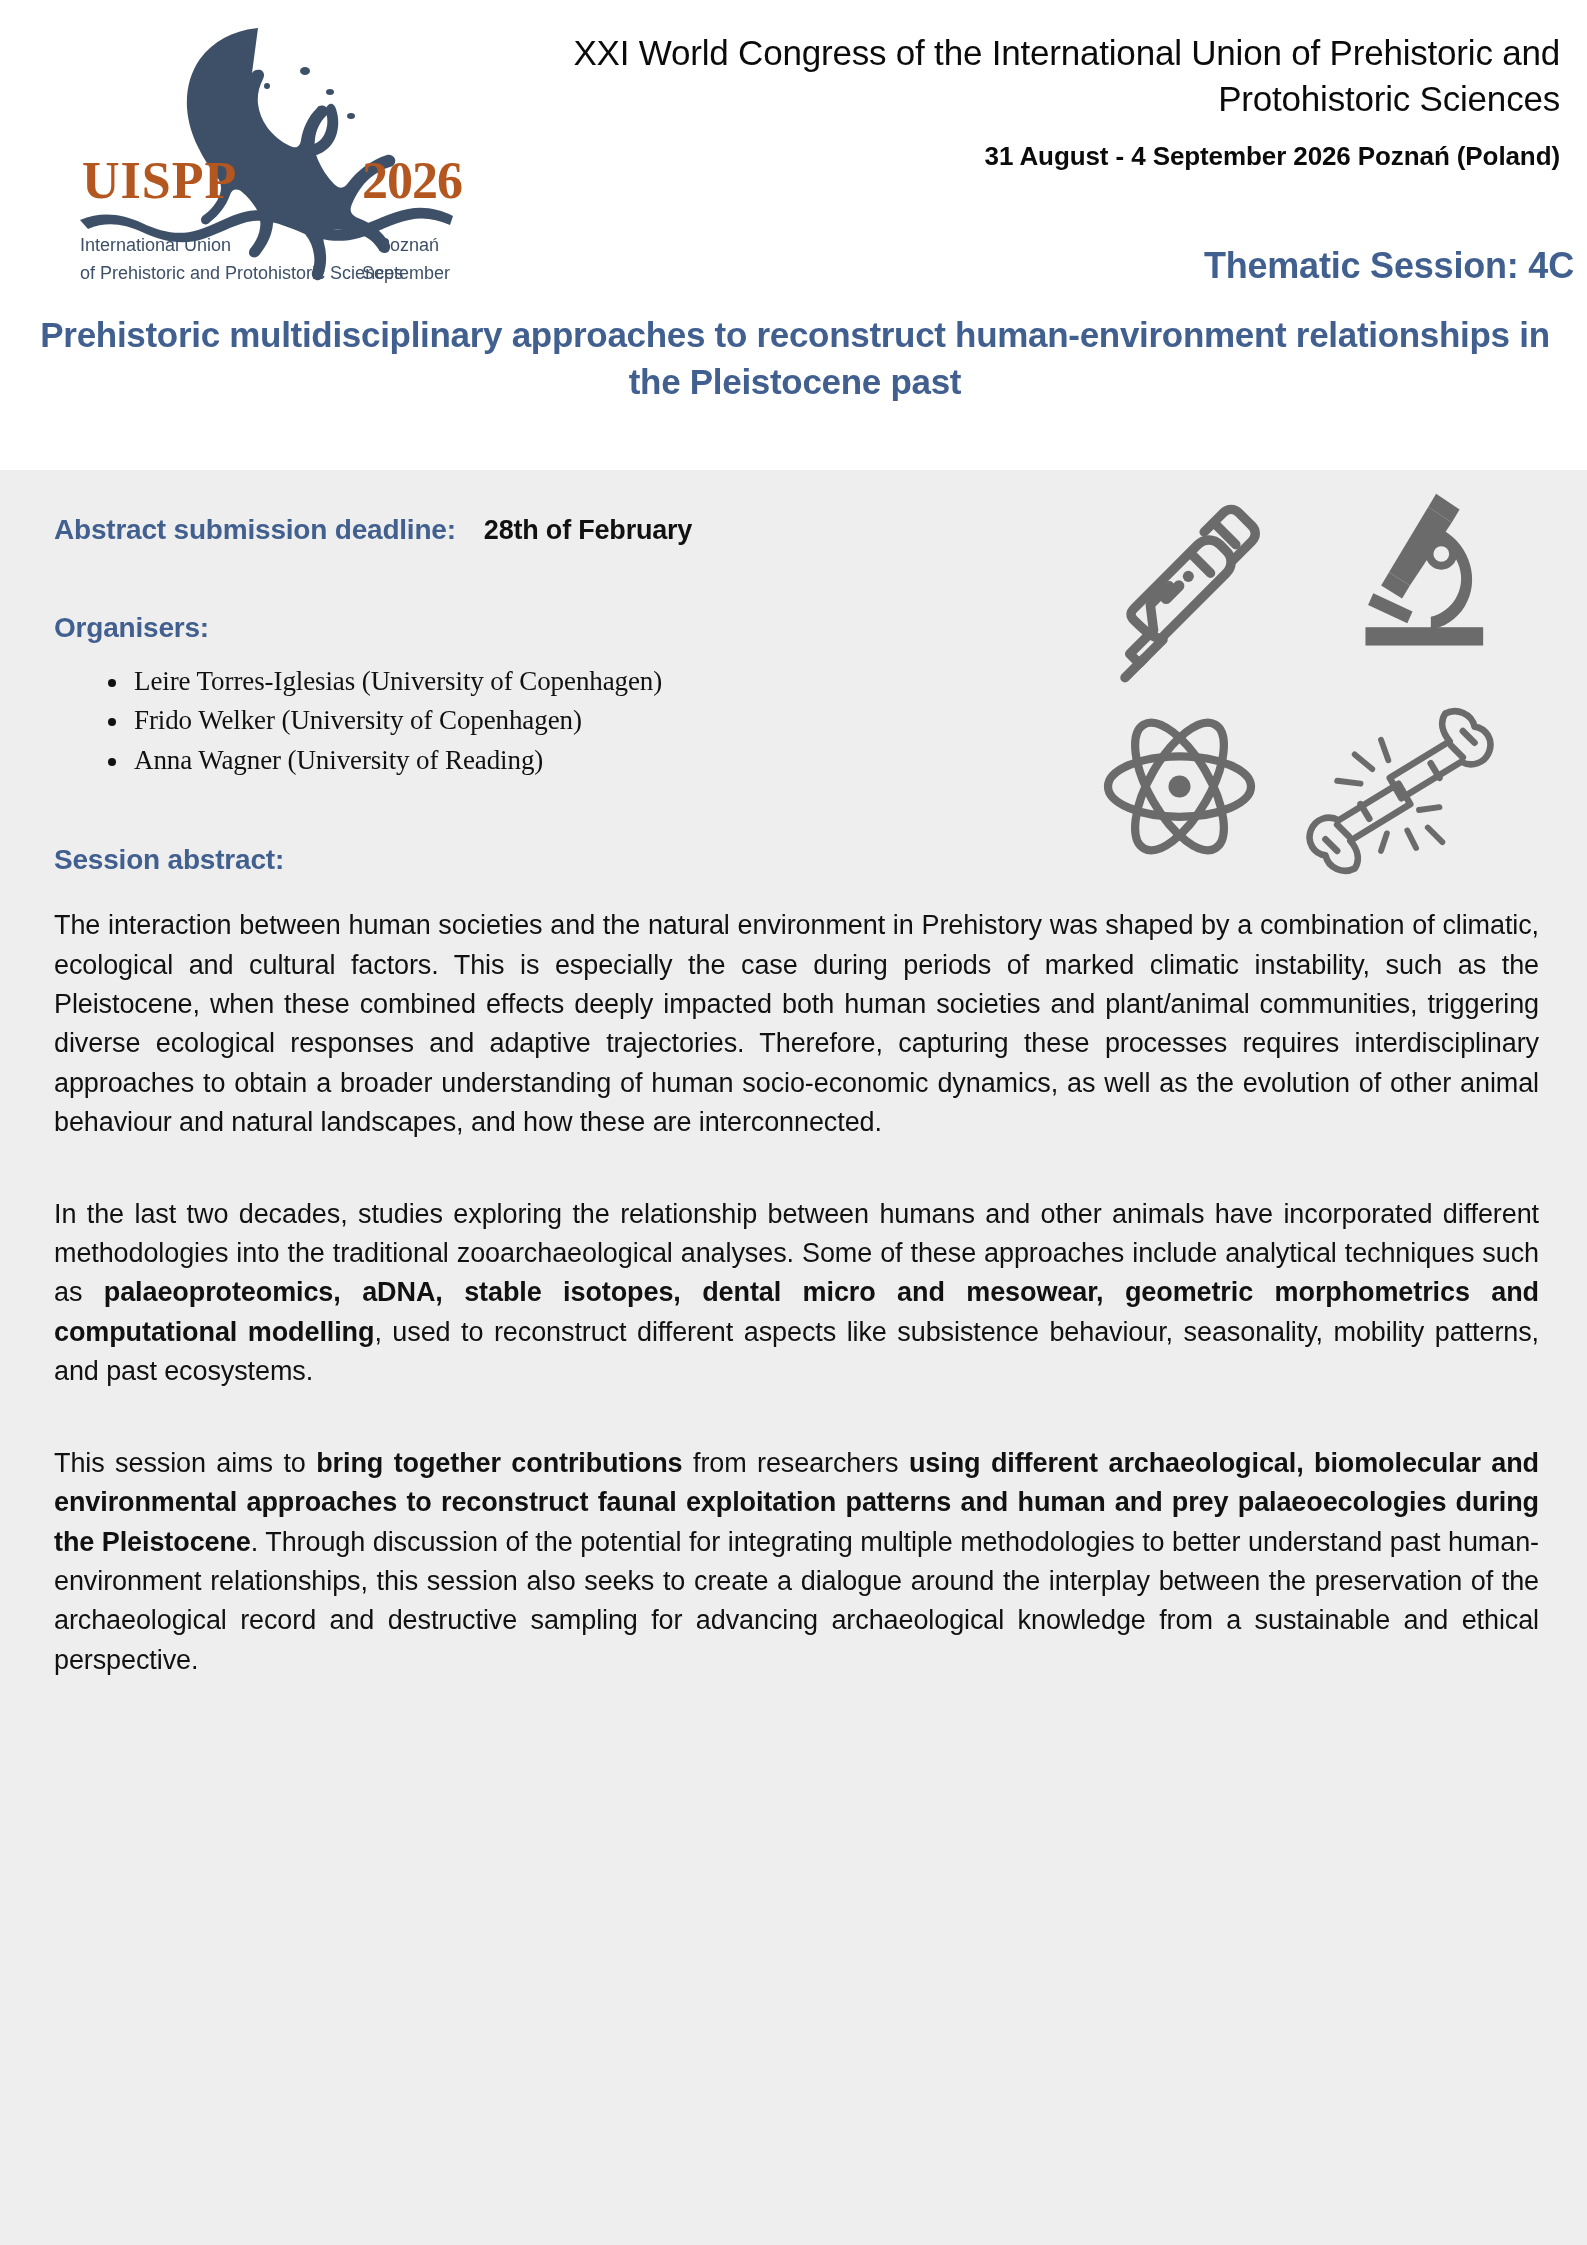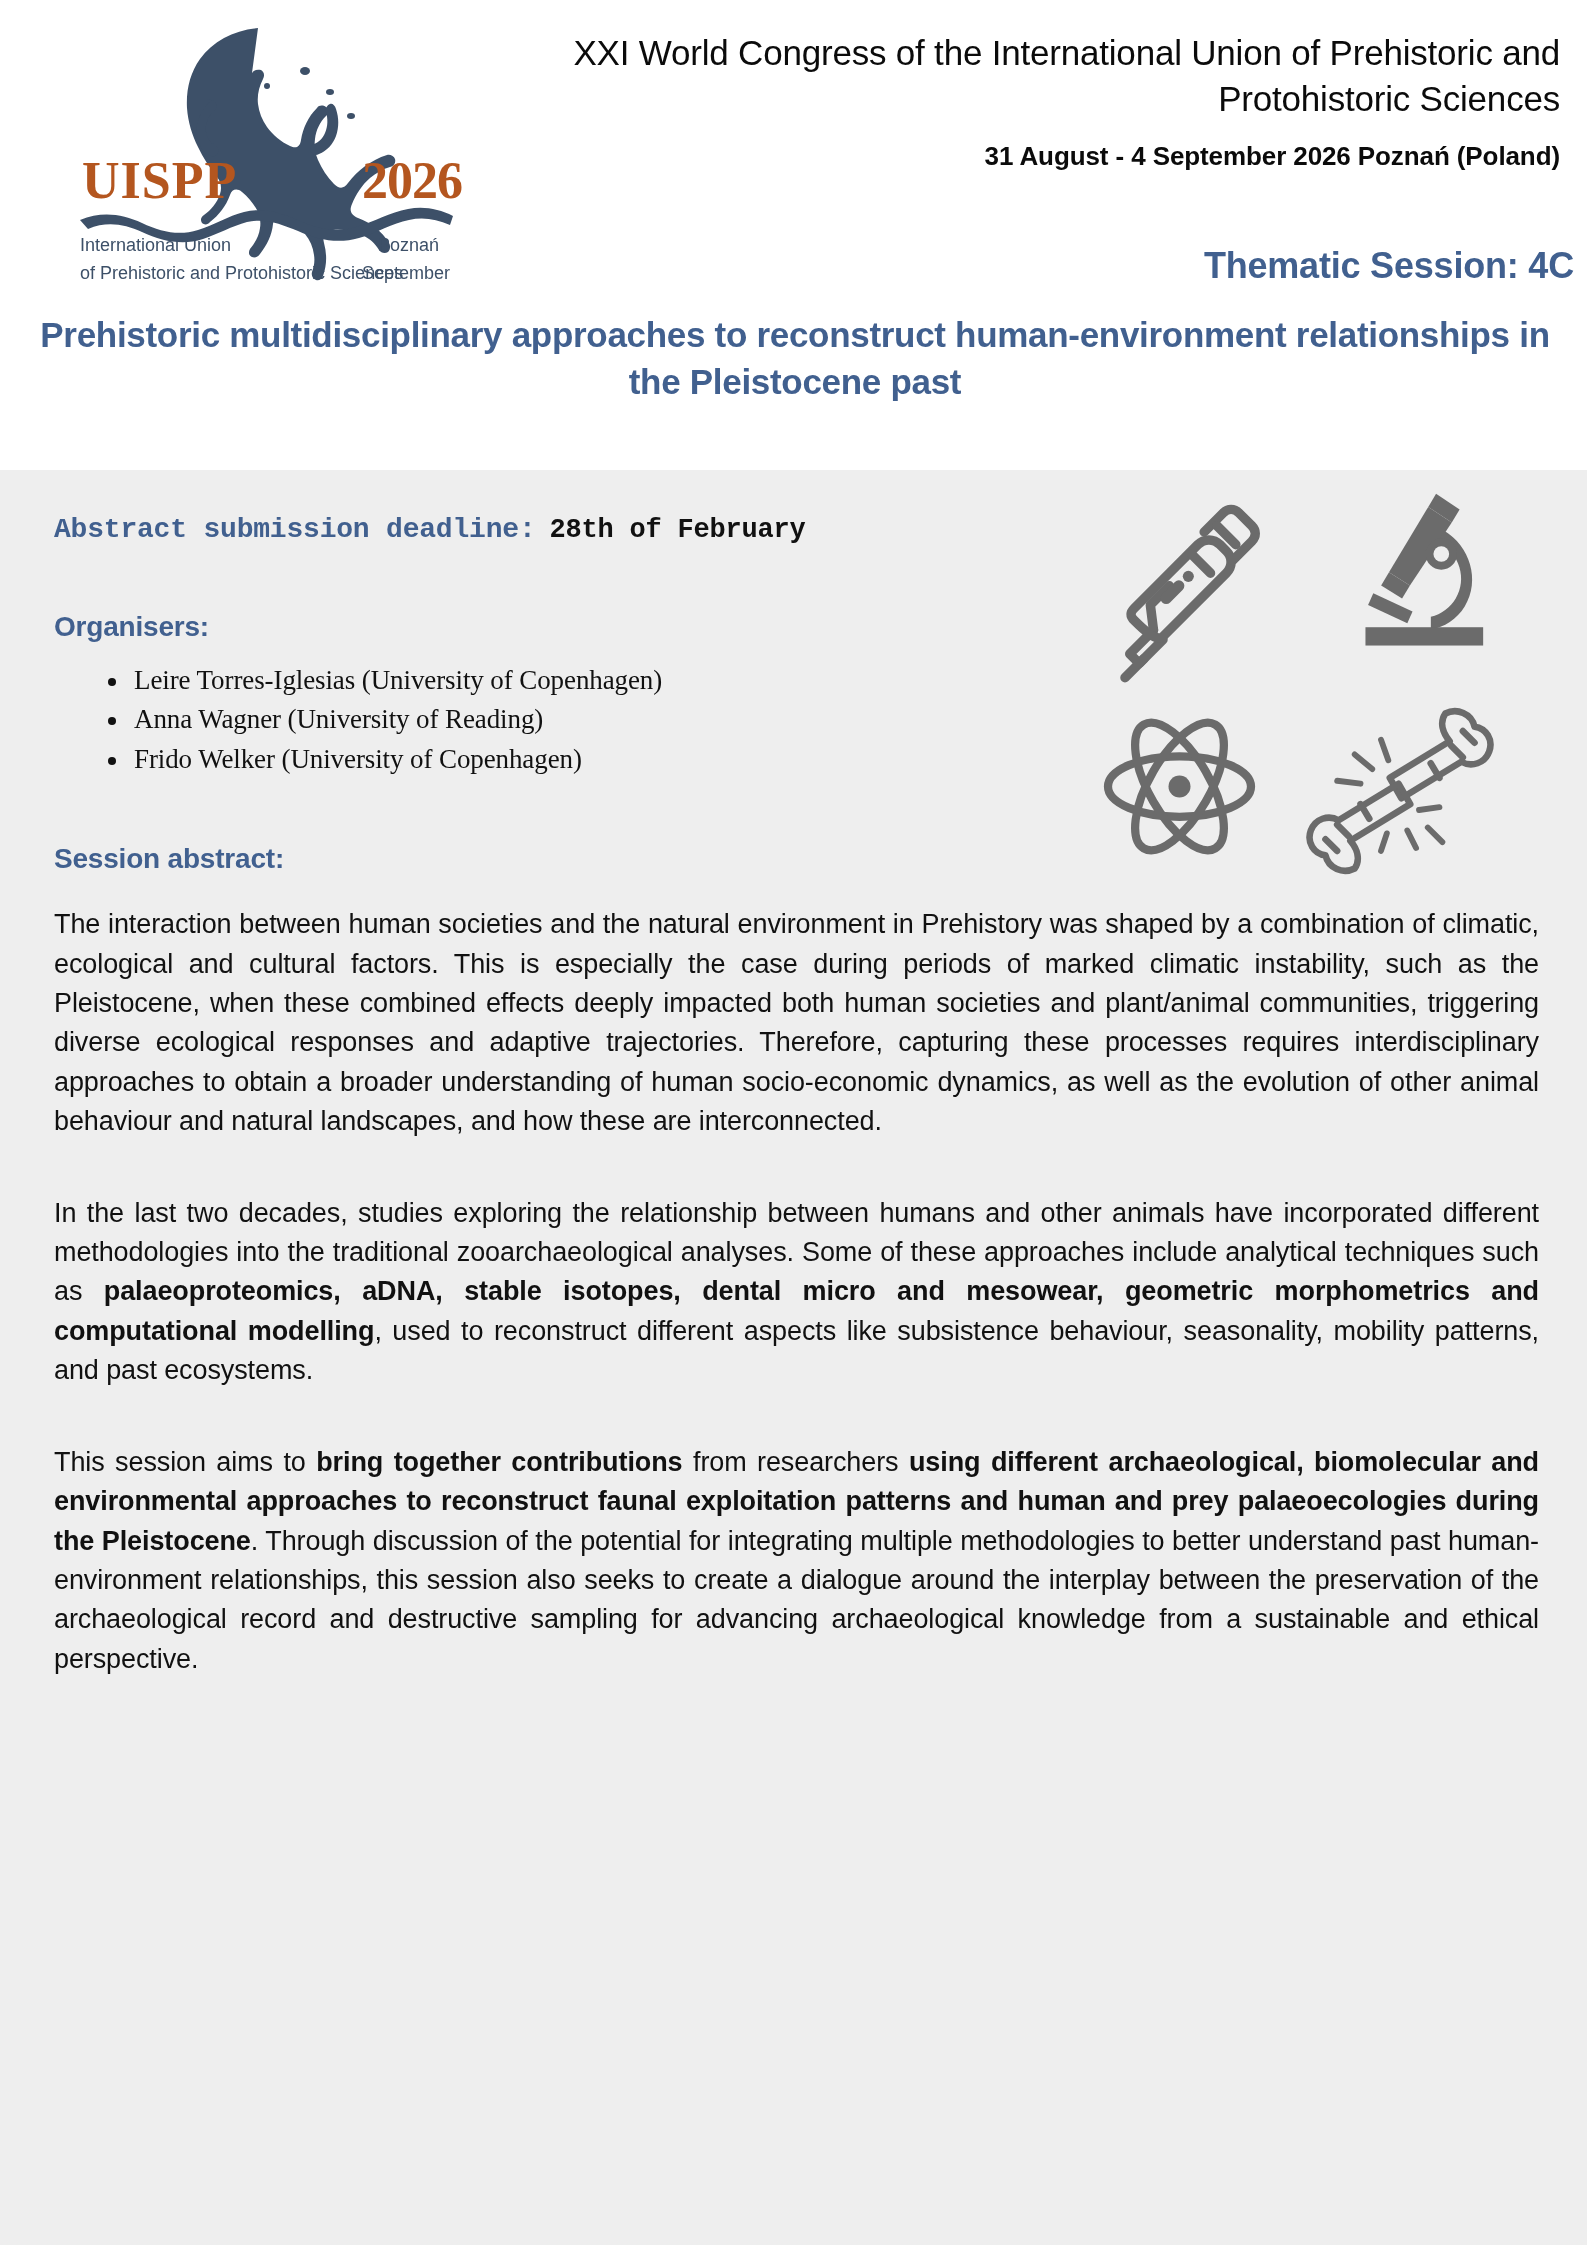--- a/index.html
+++ b/index.html
@@ -97,23 +97,22 @@
   .inner {
     position: relative;
     margin: 0 auto;
     width: 1495px;
     padding-top: 44px;
   }
 
   .deadline-row {
     display: flex;
     align-items: baseline;
-    gap: 14px;
+    gap: 28px;
     padding-left: 8px;
-    font-family: Liberation Mono, monospace;
   }
   .deadline-label {
     font-size: 28px;
     font-weight: 700;
     color: #41608f;
     letter-spacing: -0.2px;
   }
   .deadline-value {
     font-size: 27px;
     font-weight: 700;
@@ -303,22 +302,22 @@
       </div>
 
       <div class="deadline-row">
         <span class="deadline-label">Abstract submission deadline:</span>
         <span class="deadline-value">28th of February</span>
       </div>
 
       <div class="organisers-label">Organisers:</div>
       <ul class="organisers">
         <li>Leire Torres-Iglesias (University of Copenhagen)</li>
+        <li>Frido Welker (University of Copenhagen)</li>
         <li>Anna Wagner (University of Reading)</li>
-        <li>Frido Welker (University of Copenhagen)</li>
       </ul>
 
       <div class="abstract-heading">Session abstract:</div>
 
       <p class="para">The interaction between human societies and the natural environment in Prehistory was shaped by a combination of climatic, ecological and cultural factors. This is especially the case during periods of marked climatic instability, such as the Pleistocene, when these combined effects deeply impacted both human societies and plant/animal communities, triggering diverse ecological responses and adaptive trajectories. Therefore, capturing these processes requires interdisciplinary approaches to obtain a broader understanding of human socio-economic dynamics, as well as the evolution of other animal behaviour and natural landscapes, and how these are interconnected.</p>
 
       <p class="para gap"><span>In the last two decades, studies exploring the relationship between humans and other animals have incorporated different methodologies into the traditional zooarchaeological analyses. Some of these approaches include analytical techniques such as </span><b>palaeoproteomics, aDNA, stable isotopes, dental micro and mesowear, geometric morphometrics and computational modelling</b><span>, used to reconstruct different aspects like subsistence behaviour, seasonality, mobility patterns, and past ecosystems.</span></p>
 
       <p class="para gap"><span>This session aims to </span><b>bring together contributions</b><span> from researchers </span><b>using different archaeological, biomolecular and environmental approaches to reconstruct faunal exploitation patterns and human and prey palaeoecologies during the Pleistocene</b><span>. Through discussion of the potential for integrating multiple methodologies to better understand past human-environment relationships, this session also seeks to create a dialogue around the interplay between the preservation of the archaeological record and destructive sampling for advancing archaeological knowledge from a sustainable and ethical perspective.</span></p>
 

